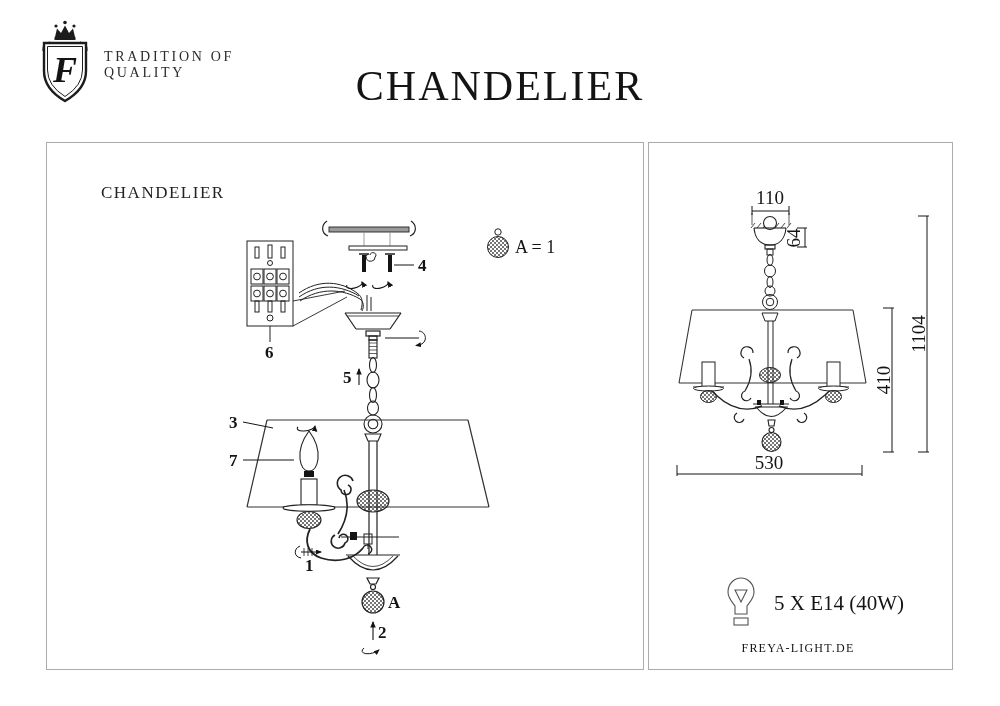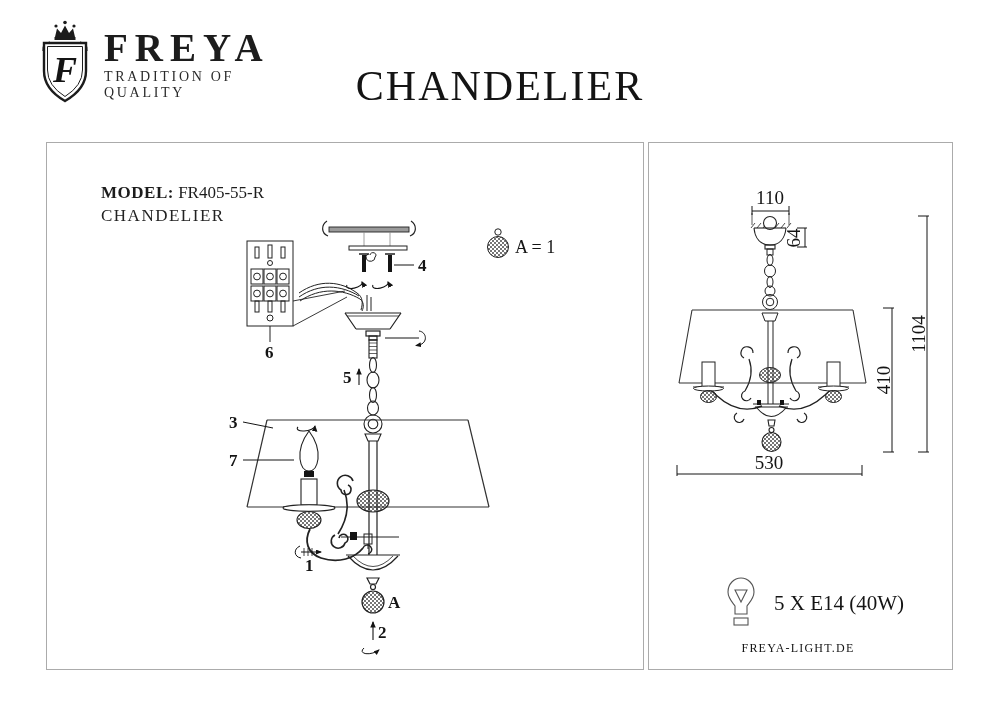--- a/index.html
+++ b/index.html
@@ -39,33 +39,28 @@
 
       <path d="M15,23 q-8,1 -7,9" stroke-width="1.2"></path>
       <path d="M45,23 q8,1 7,9" stroke-width="1.2"></path>
 
       <path d="M9,24 H51 V52 Q51,70 30,82 Q9,70 9,52 z" stroke-width="2.4" fill="#fff"></path>
       <path d="M12.5,27.5 H47.5 V51 Q47.5,66.5 30,77.5 Q12.5,66.5 12.5,51 z" stroke-width="1"></path>
     </g>
     <text x="30" y="63" text-anchor="middle" font-size="36" font-style="italic" font-weight="bold">F</text>
   </svg>
   <div class="logo-textblock">
-    <div class="brand">FREYA</div>
     <div class="tagline">TRADITION OF QUALITY</div>
   </div>
 </div>
 
 <div class="abs page-title">CHANDELIER</div>
 
 <div class="abs panel panel-left">
   <div class="abs model-block">
-    <div class="model-line">
-      <b>MODEL:</b>
-      <span>FR405-55-R</span>
-    </div>
     <div class="product-type">CHANDELIER</div>
   </div>
 
   <svg class="abs" style="left:0;top:0" width="596" height="526" viewBox="0 0 596 526">
     <defs>
       <marker id="ah1" markerWidth="7" markerHeight="6" refX="5" refY="2.5" orient="auto">
         <path d="M0,0 L6,2.5 L0,5 z" fill="#141414"></path>
       </marker>
       <pattern id="xh1" width="4" height="4" patternUnits="userSpaceOnUse">
         <path d="M0,0 L4,4 M4,0 L0,4" stroke="#3a3a3a" stroke-width="0.7"></path>

